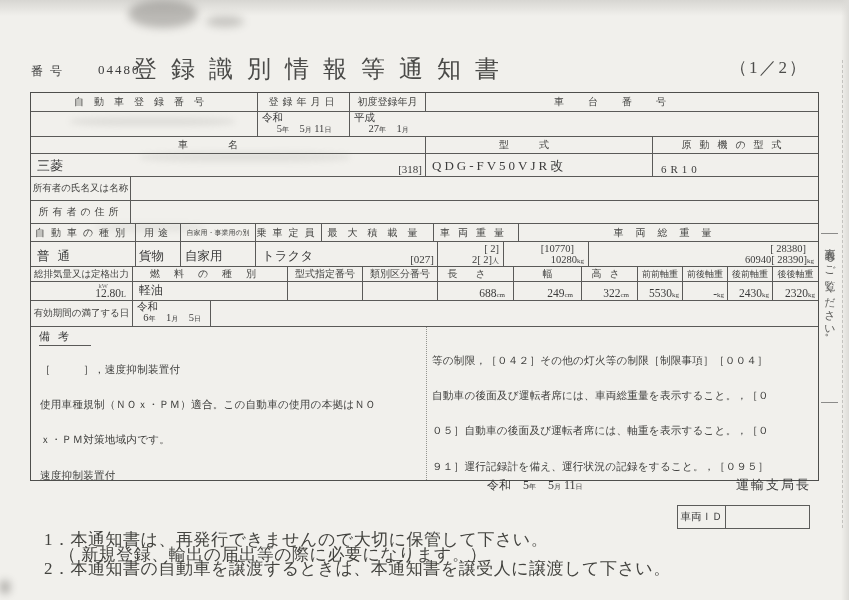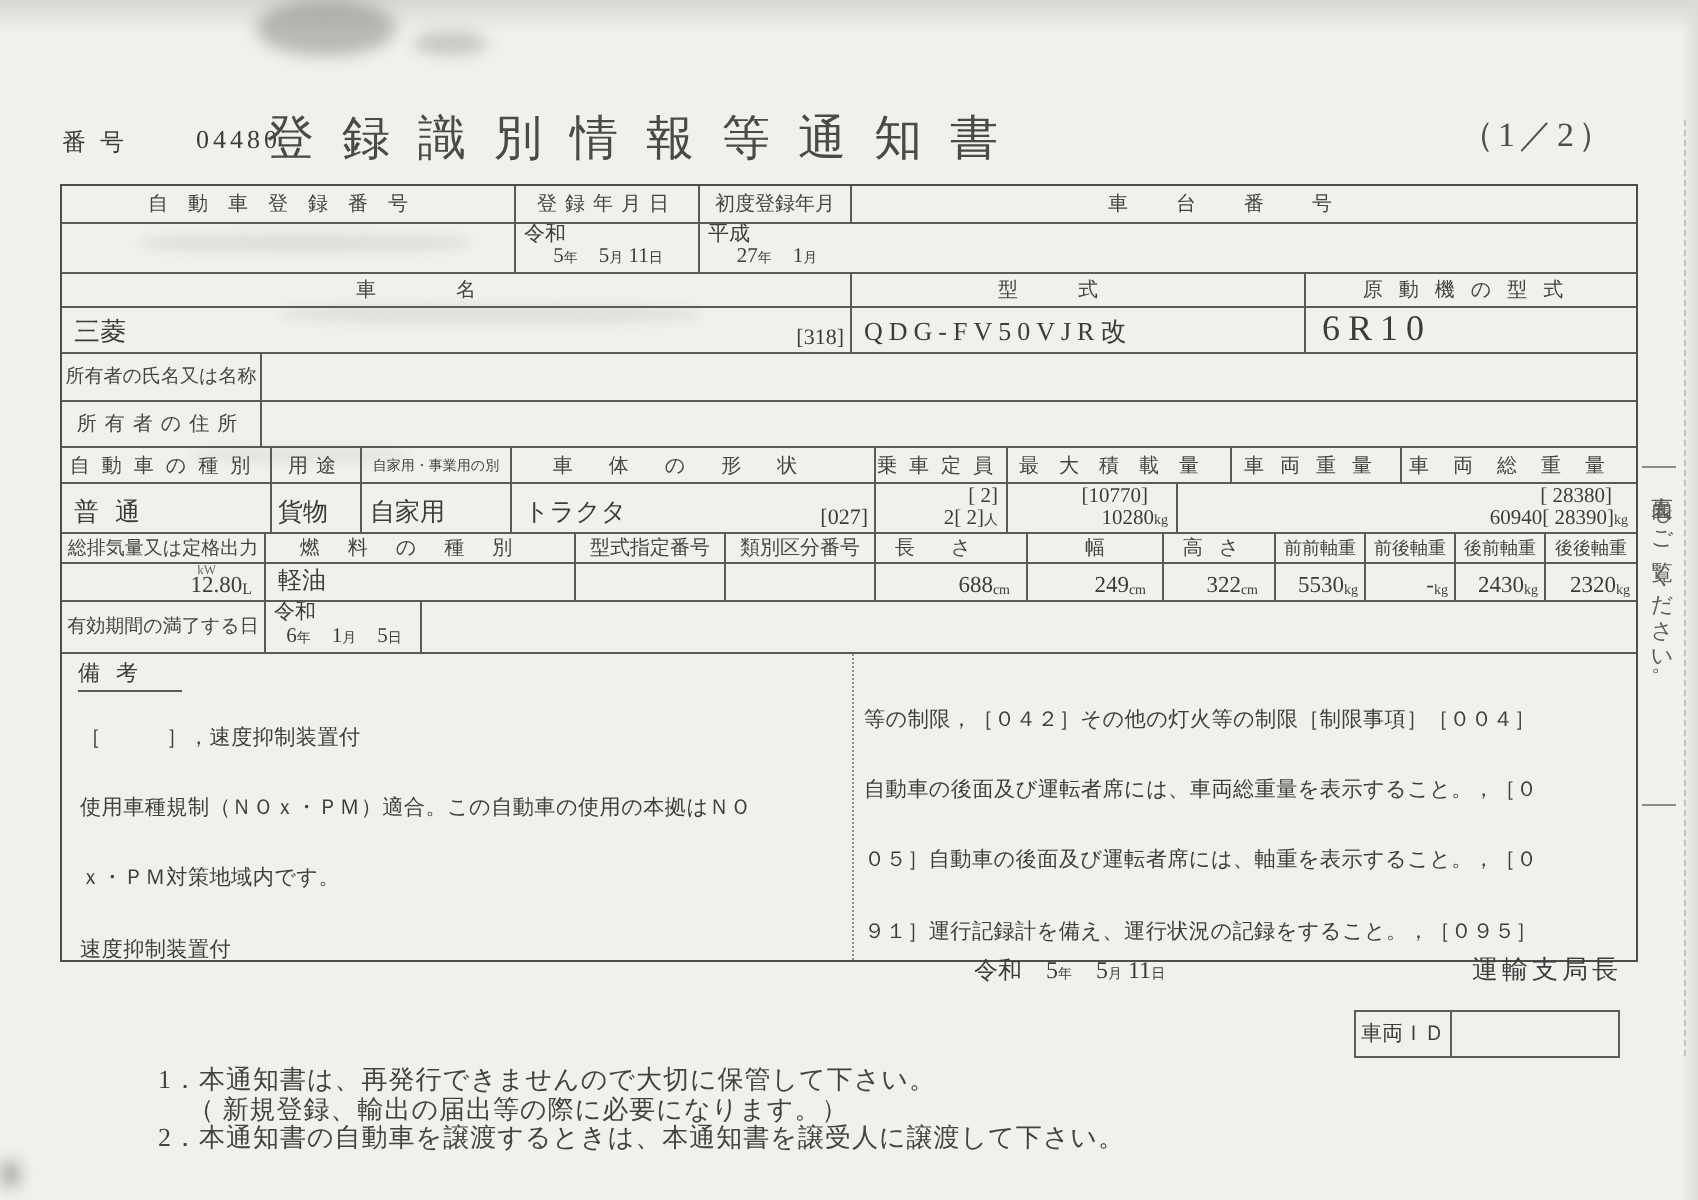--- a/index.html
+++ b/index.html
@@ -37,21 +37,21 @@
                  border-bottom:1px solid #5a5a58;padding:0 14px 1px 0;}
   .rcol{position:absolute;font-size:10.6px;line-height:11.8px;letter-spacing:.2px;white-space:pre;color:#3e3e3c;}
   .rline{min-height:11.8px;}
   .rdiv{position:absolute;left:395px;top:0;bottom:0;border-left:1px dotted #94948f;}
   .issue{position:absolute;left:487px;top:477px;font-size:12px;white-space:nowrap;}
   .office{position:absolute;left:736px;top:476px;font-size:13px;letter-spacing:2px;}
   .vidbox{position:absolute;left:677px;top:505px;width:131px;height:22px;border:1px solid #5c5c5a;display:flex;gap:16px;}
   .vidlabel{width:47px;border-right:1px solid #5c5c5a;display:flex;align-items:center;
             justify-content:center;font-size:10.5px;}
   .vidval{flex:1;}
-  .notes{position:absolute;left:44px;top:533px;font-size:13px;line-height:14.5px;letter-spacing:.5px;color:#43433f;margin-left:35px;}
+  .notes{position:absolute;left:44px;top:533px;font-size:17px;line-height:14.5px;letter-spacing:.5px;color:#43433f;}
   .notes .indent{padding-left:15px;}
   .sidenote{position:absolute;left:821px;top:233px;height:158px;writing-mode:vertical-rl;
             font-size:11px;letter-spacing:2px;color:#5d5d5b;border-top:1px solid #8b8b89;
             border-bottom:1px solid #8b8b89;padding:5px 1px;}
   .edge-dash{position:absolute;left:842px;top:60px;height:468px;border-left:1px dashed #c4c3bf;}.ls4{letter-spacing:4px}.ls6{letter-spacing:6px}.ls8{letter-spacing:8px}
   .ls10{letter-spacing:10px}.ls12{letter-spacing:12px}.ls14{letter-spacing:14px}
   .ls18{letter-spacing:18px}.ls24{letter-spacing:24px}.ls30{letter-spacing:30px}.ls40{letter-spacing:40px}
   .fs7{font-size:7px}.fs9{font-size:9px}.fs95{font-size:9.5px}
 </style>
 </head>
@@ -98,38 +98,37 @@
       <div class="c hd ls30" style="width:227px">型式</div>
       <div class="c hd ls8 cf">原動機の型式</div>
     </div>
 
     <div class="r" style="height:22px">
       <div class="c val" style="width:395px;font-size:13px">
         <span>三菱</span>
         <span class="code">[318]</span>
       </div>
       <div class="c val" style="width:227px;font-size:13px;letter-spacing:3px">QDG-FV50VJR改</div>
-      <div class="c val cf" style="font-size:18px;letter-spacing:4px;padding-left:8px">6R10</div>
+      <div class="c val cf" style="font-size:11px;letter-spacing:4px;padding-left:8px">6R10</div>
     </div>
 
     <div class="r" style="height:23px">
       <div class="c hd fs95" style="width:100px">所有者の氏名又は名称</div>
       <div class="c cf"></div>
     </div>
 
     <div class="r" style="height:22px">
       <div class="c hd ls4" style="width:100px">所有者の住所</div>
       <div class="c cf"></div>
     </div>
 
     <div class="r" style="height:17px">
       <div class="c hd ls6" style="width:105px">自動車の種別</div>
       <div class="c hd ls4" style="width:45px">用途</div>
       <div class="c hd fs7" style="width:75px">自家用・事業用の別</div>
-      <div class="c hd ls18" style="width:182px">車体の形状</div>
       <div class="c hd ls6" style="width:66px">乗車定員</div>
       <div class="c hd ls10" style="width:112px">最大積載量</div>
       <div class="c hd ls8" style="width:85px">車両重量</div>
       <div class="c hd ls12 cf">車両総重量</div>
     </div>
 
     <div class="r" style="height:24px">
       <div class="c val ls8" style="width:105px">普通</div>
       <div class="c val" style="width:45px;padding-left:3px">貨物</div>
       <div class="c val" style="width:75px;padding-left:4px">自家用</div>

